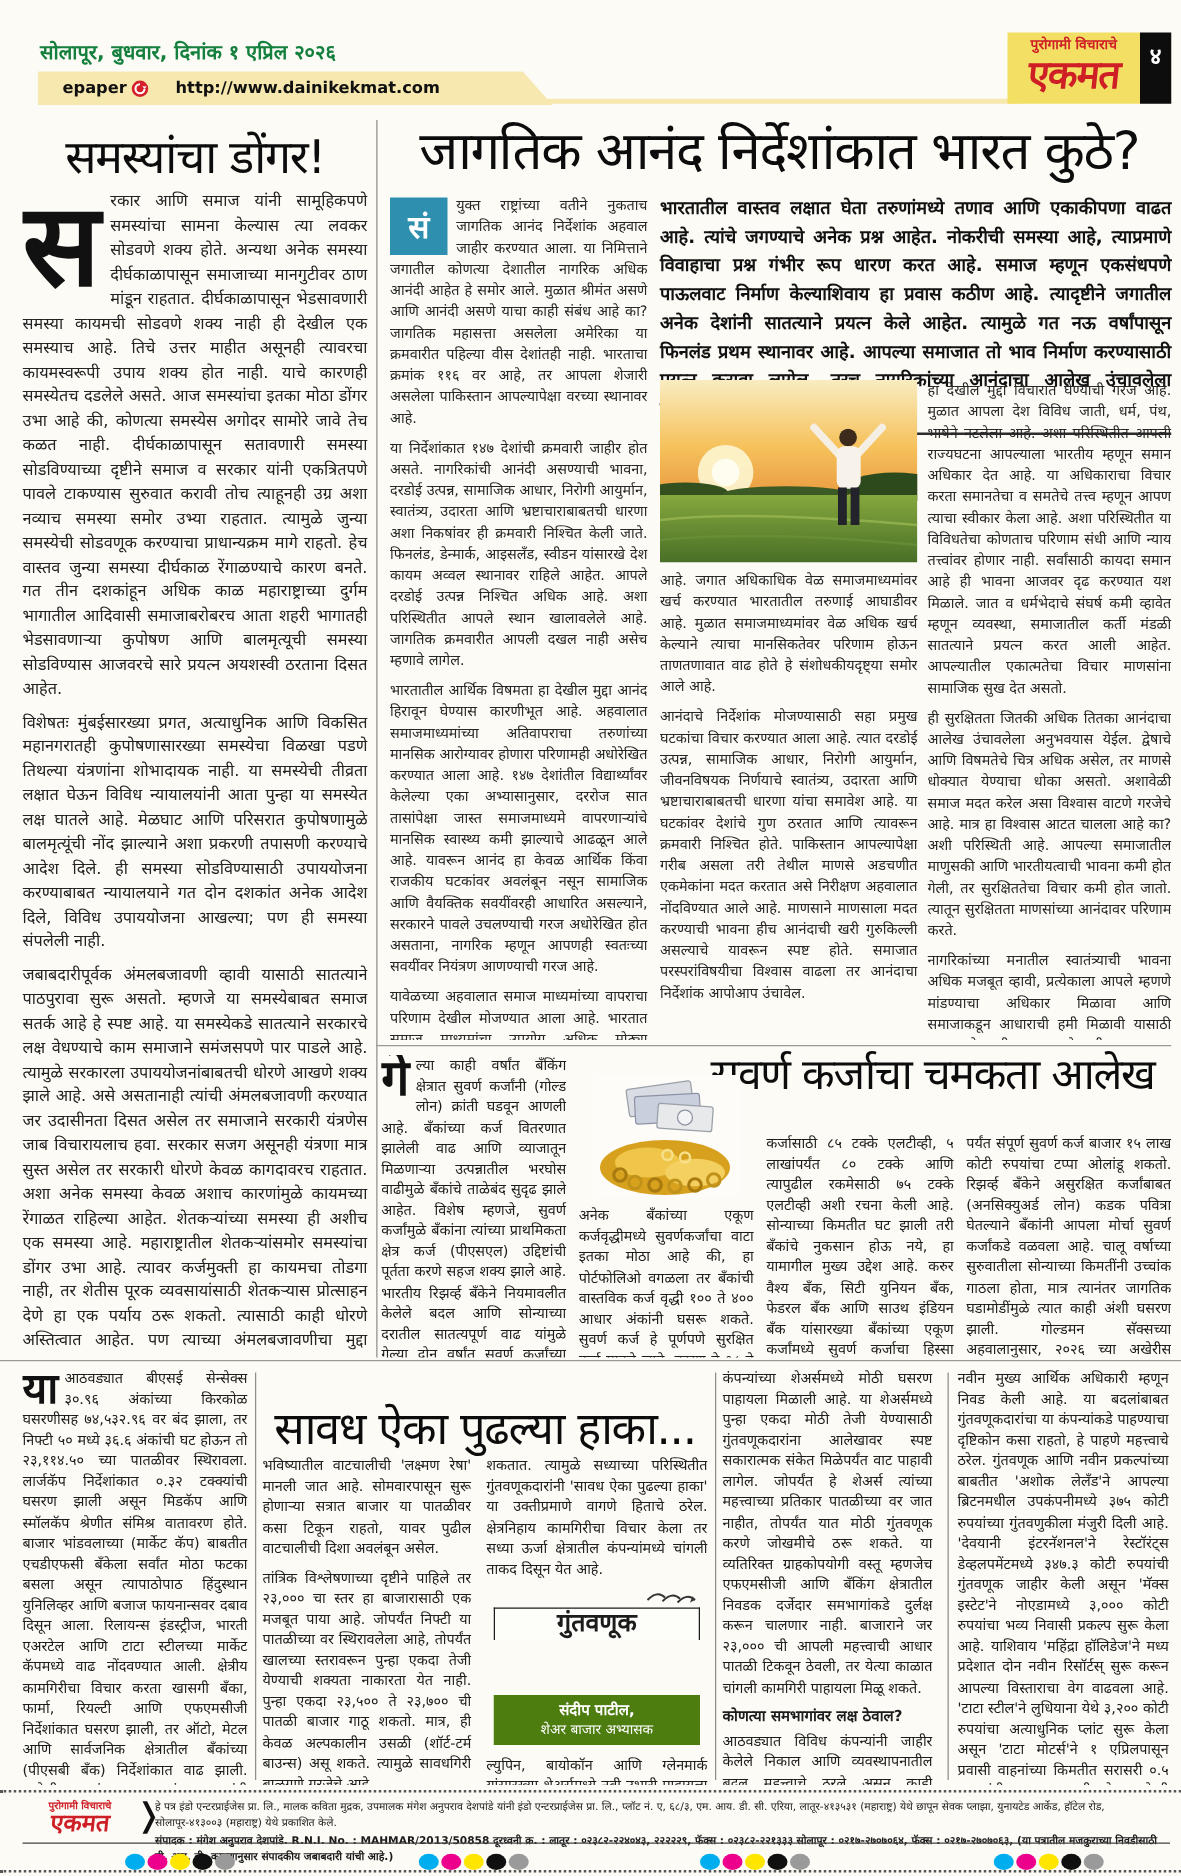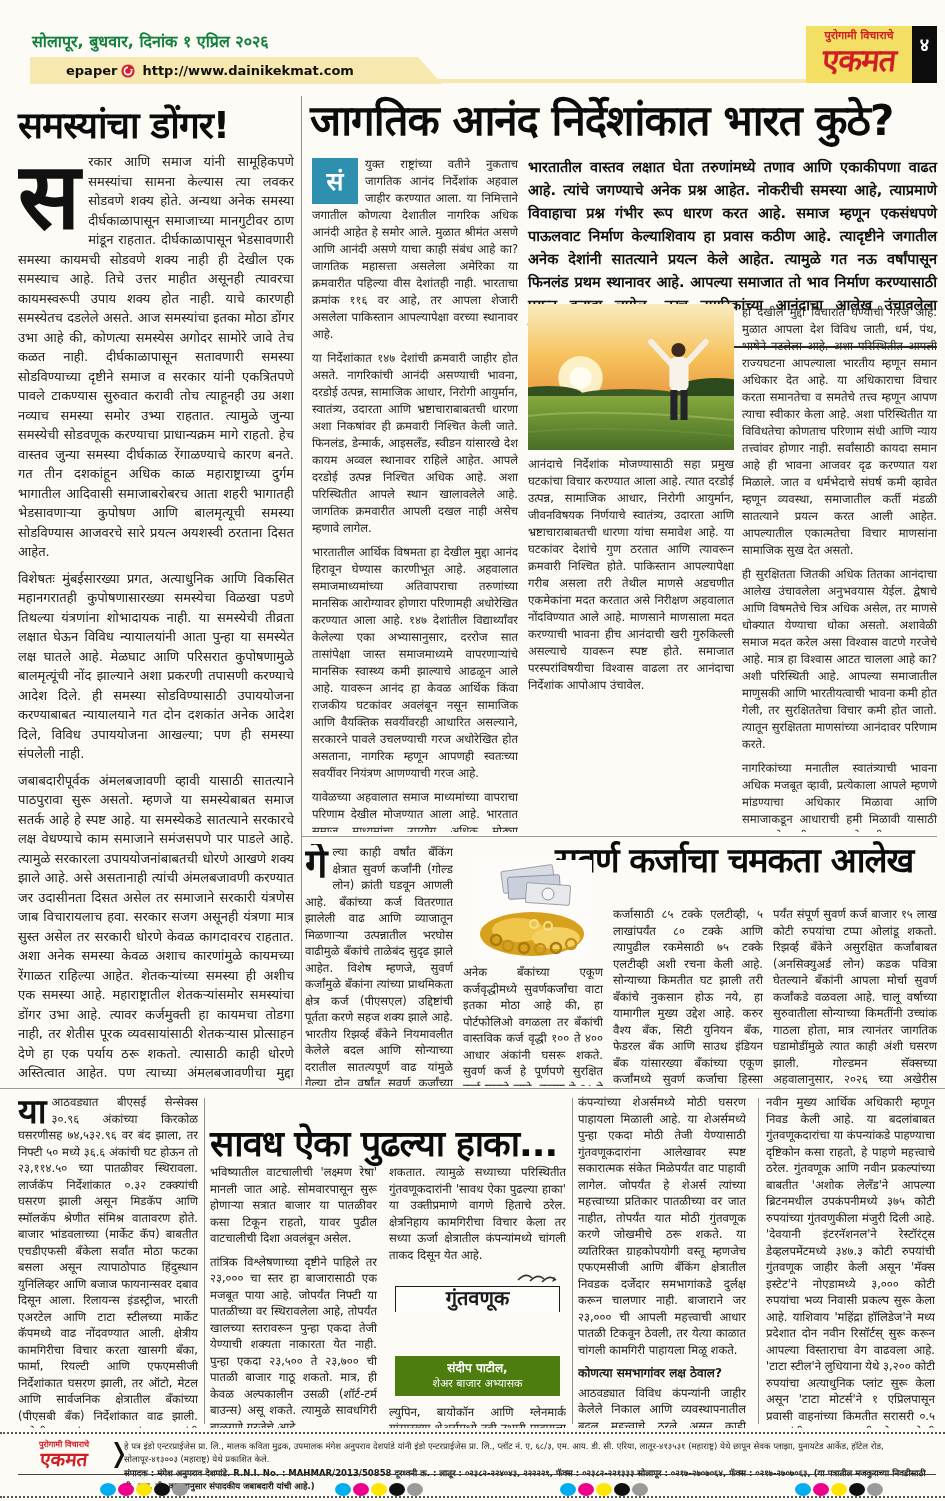--- a/index.html
+++ b/index.html
@@ -2,37 +2,37 @@
 <html><head>
 <meta charset="utf-8">
 <style>
   html,body{margin:0;padding:0;background:#e8e8e4;}
   .page{position:relative;width:945px;height:1501px;margin:0 auto;background:#fcfbf6;
         font-family:"DejaVu Sans",sans-serif;color:#1c1c1c;overflow:hidden;}
   
   .dateline{position:absolute;left:32px;top:30px;font-size:16px;font-weight:bold;color:#15803d;}
   .epaper-band{position:absolute;left:30px;top:57px;width:412px;height:27px;
          clip-path:polygon(0 0,388px 0,412px 100%,0 100%);
-         display:flex;align-items:center;padding-left:36px;box-sizing:border-box;
+         display:flex;align-items:center;padding-left:20px;box-sizing:border-box;
          font-size:13px;font-weight:bold;color:#111;}
-  .epaper-band .url{margin-left:7px;}
+  .epaper-band .url{margin-left:21px;}
   .band-line{position:absolute;left:436px;top:79px;width:380px;height:4px;}
   .section-title{position:absolute;left:380px;top:26px;width:280px;text-align:center;
          font-size:37px;font-weight:900;color:#0d0d0d;letter-spacing:-1px;}
   .masthead{position:absolute;left:806px;top:26px;width:106px;height:57px;text-align:center;
          padding-top:3px;box-sizing:border-box;}
   .masthead .tagline{font-size:11px;font-weight:bold;line-height:13px;}
   .masthead .name{font-size:31px;font-weight:900;line-height:36px;letter-spacing:-1px;
          transform:skewX(-6deg);}
   .pagenum-box{position:absolute;left:912px;top:26px;width:25px;height:57px;background:#0d0d0d;
          color:#fff;font-size:18px;font-weight:bold;text-align:center;padding-top:6px;box-sizing:border-box;}
   
   .col{position:absolute;overflow:hidden;text-align:justify;}
   .col p{margin:0 0 7px 0;}
-  .headline{font-weight:700;color:#0c0c0c;text-align:left;letter-spacing:-1px;}
+  .headline{font-weight:400;color:#0c0c0c;text-align:center;letter-spacing:-1px;}
   .vrule{position:absolute;width:1px;background:#8f8f8a;}
   .hrule{position:absolute;height:1px;background:#9a9a94;}
   .dropcap{float:left;font-weight:900;color:#111;}
   
   .left-art-head{position:absolute;left:18px;top:98px;width:276px;font-size:37px;}
   .left-art-body{left:18px;top:152px;width:276px;height:930px;font-size:13px;line-height:19.5px;color:#222;}
   .left-art-body .dropcap{font-size:92px;line-height:74px;margin:8px 8px 0 0;}
   
   .main-head{position:absolute;left:310px;top:95px;width:627px;font-size:42px;line-height:52px;}
   .main-cols{position:absolute;left:312px;top:156px;width:625px;height:676px;}
@@ -156,20 +156,21 @@
         <path d="M0 128 Q80 120 204 132" stroke="#6e933c" stroke-width="2" fill="none" opacity="0.6"></path>
         <g>
           <line x1="142" y1="60" x2="122" y2="38" stroke="#f4efe2" stroke-width="6" stroke-linecap="round"></line>
           <line x1="156" y1="60" x2="176" y2="38" stroke="#f4efe2" stroke-width="6" stroke-linecap="round"></line>
           <circle cx="149" cy="46" r="7" fill="#3c2b1d"></circle>
           <rect x="140" y="53" width="19" height="34" rx="6" fill="#f7f3ea"></rect>
           <rect x="141" y="86" width="7" height="30" fill="#23232b"></rect>
           <rect x="151" y="86" width="7" height="30" fill="#23232b"></rect>
         </g>
       </svg>
+      <p>आहे. जगात अधिकाधिक वेळ समाजमाध्यमांवर खर्च करण्यात भारतातील तरुणाई आघाडीवर आहे. मुळात समाजमाध्यमांवर वेळ अधिक खर्च केल्याने त्याचा मानसिकतेवर परिणाम होऊन ताणतणावात वाढ होते हे संशोधकीयदृष्ट्या समोर आले आहे.</p>
       <p>आनंदाचे निर्देशांक मोजण्यासाठी सहा प्रमुख घटकांचा विचार करण्यात आला आहे. त्यात दरडोई उत्पन्न, सामाजिक आधार, निरोगी आयुर्मान, जीवनविषयक निर्णयाचे स्वातंत्र्य, उदारता आणि भ्रष्टाचाराबाबतची धारणा यांचा समावेश आहे. या घटकांवर देशांचे गुण ठरतात आणि त्यावरून क्रमवारी निश्चित होते. पाकिस्तान आपल्यापेक्षा गरीब असला तरी तेथील माणसे अडचणीत एकमेकांना मदत करतात असे निरीक्षण अहवालात नोंदविण्यात आले आहे. माणसाने माणसाला मदत करण्याची भावना हीच आनंदाची खरी गुरुकिल्ली असल्याचे यावरून स्पष्ट होते. समाजात परस्परांविषयीचा विश्वास वाढला तर आनंदाचा निर्देशांक आपोआप उंचावेल.</p>
     </div>
 
     <div class="col colC">
       <p>हा देखील मुद्दा विचारात घेण्याची गरज आहे. मुळात आपला देश विविध जाती, धर्म, पंथ, भाषेने नटलेला आहे. अशा परिस्थितीत आपली राज्यघटना आपल्याला भारतीय म्हणून समान अधिकार देत आहे. या अधिकाराचा विचार करता समानतेचा व समतेचे तत्त्व म्हणून आपण त्याचा स्वीकार केला आहे. अशा परिस्थितीत या विविधतेचा कोणताच परिणाम संधी आणि न्याय तत्त्वांवर होणार नाही. सर्वांसाठी कायदा समान आहे ही भावना आजवर दृढ करण्यात यश मिळाले. जात व धर्मभेदाचे संघर्ष कमी व्हावेत म्हणून व्यवस्था, समाजातील कर्ती मंडळी सातत्याने प्रयत्न करत आली आहेत. आपल्यातील एकात्मतेचा विचार माणसांना सामाजिक सुख देत असतो.</p>
       <p>ही सुरक्षितता जितकी अधिक तितका आनंदाचा आलेख उंचावलेला अनुभवयास येईल. द्वेषाचे आणि विषमतेचे चित्र अधिक असेल, तर माणसे धोक्यात येण्याचा धोका असतो. अशावेळी समाज मदत करेल असा विश्वास वाटणे गरजेचे आहे. मात्र हा विश्वास आटत चालला आहे का? अशी परिस्थिती आहे. आपल्या समाजातील माणुसकी आणि भारतीयत्वाची भावना कमी होत गेली, तर सुरक्षिततेचा विचार कमी होत जातो. त्यातून सुरक्षितता माणसांच्या आनंदावर परिणाम करते.</p>
       <p>नागरिकांच्या मनातील स्वातंत्र्याची भावना अधिक मजबूत व्हावी, प्रत्येकाला आपले म्हणणे मांडण्याचा अधिकार मिळावा आणि समाजाकडून आधाराची हमी मिळावी यासाठी प्रयत्न होण्याची गरज आहे. जीवन जगताना नेहमी संकटे येत असतात. अशा संकटकाळात समाज मदतीला धावून येईल हा विश्वासच माणसाला आनंदाने जगण्याचे बळ देतो. त्यामुळे आनंदाचा निर्देशांक उंचावण्यासाठी निव्वळ आर्थिक प्रगती पुरेशी नाही, तर सामाजिक विश्वासाची पुंजी वाढवावी लागेल.</p>
     </div>
   </div>
 

